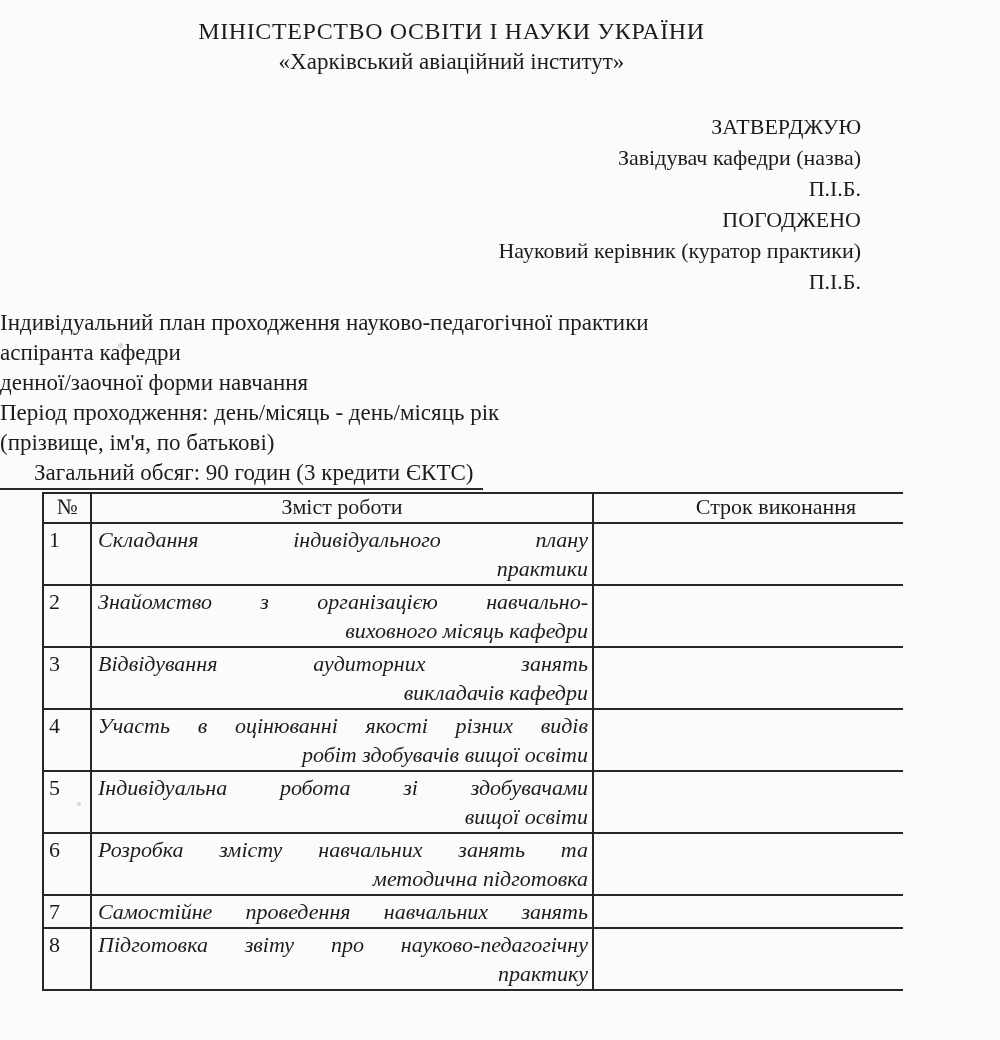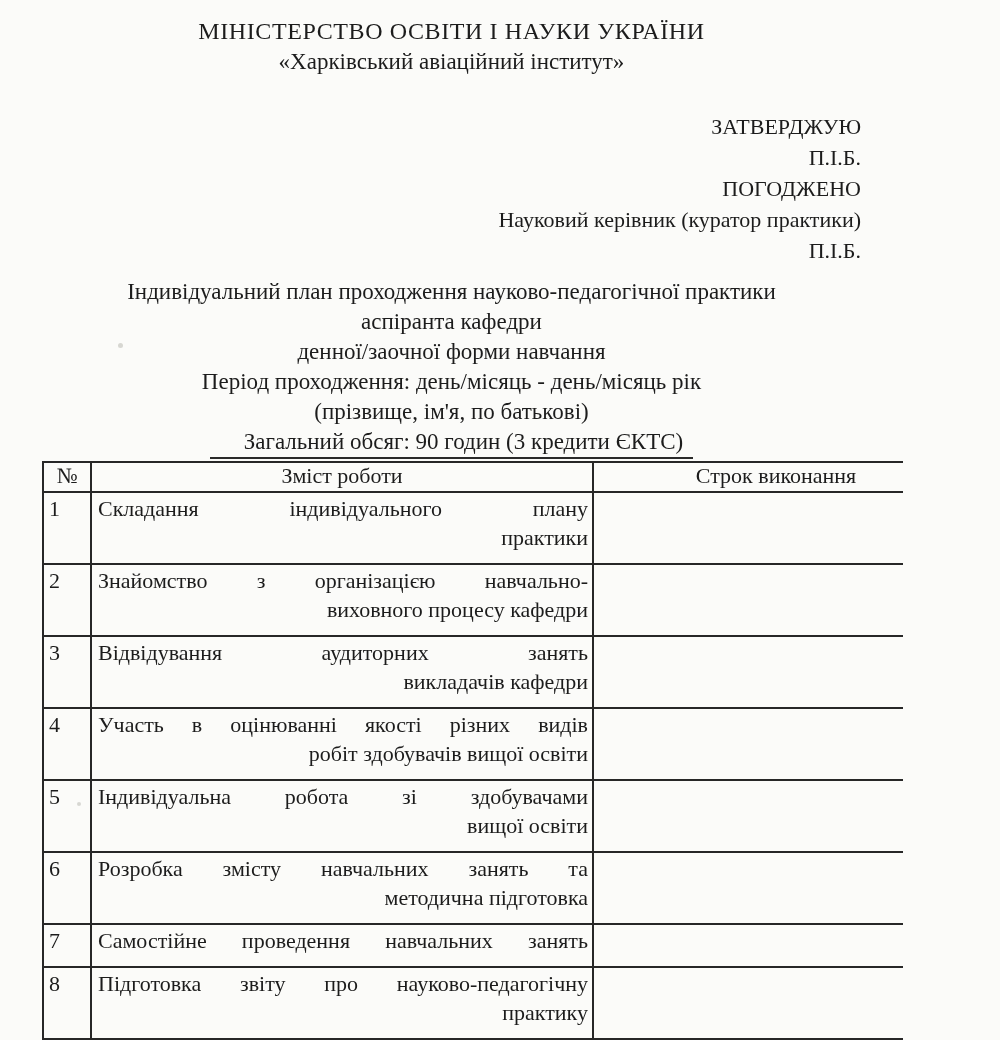--- a/index.html
+++ b/index.html
@@ -31,21 +31,20 @@
   .approval {
     margin-top: 34px;
     padding-right: 42px;
     text-align: right;
     font-size: 22px;
     line-height: 31px;
   }
   
   .title-block {
     margin-top: 11px;
-    text-align: center;
     font-size: 23px;
     line-height: 30px;
   }
   .title-underline {
     display: inline-block;
     border-bottom: 2px solid #2a2a2a;
     padding: 0 10px 0 34px;
   }
   
   table.plan {
@@ -68,22 +67,23 @@
     padding: 0 0 2px 0;
     line-height: 26px;
   }
   td.num-cell {
     font-size: 22px;
     padding: 1px 2px 1px 5px;
     line-height: 29px;
   }
   td.content-cell {
     font-size: 22px;
-    padding: 1px 4px 11px 6px;
+    padding: 1px 4px 1px 6px;
     line-height: 29px;
+    font-style: italic;
   }
   td.deadline-cell { padding: 1px 4px; }
   .w-line { text-align: right; }
   .w-line.justify {
     text-align: justify;
     text-align-last: justify;
   }
   
   .speck {
     position: absolute;
@@ -97,20 +97,21 @@
 
 <div class="page">
 
   <div class="ministry">
     <div class="ministry-line-1">МІНІСТЕРСТВО ОСВІТИ І НАУКИ УКРАЇНИ</div>
     <div class="ministry-line-3">«Харківський авіаційний інститут»</div>
   </div>
 
   <div class="approval">
     <div>ЗАТВЕРДЖУЮ</div>
+    <div>Завідувач кафедри (назва)</div>
     <div>П.І.Б.</div>
     <div>ПОГОДЖЕНО</div>
     <div>Науковий керівник (куратор практики)</div>
     <div>П.І.Б.</div>
   </div>
 
   <div class="title-block">
     <div>Індивідуальний план проходження науково-педагогічної практики</div>
     <div>аспіранта кафедри</div>
     <div>денної/заочної форми навчання</div>
@@ -140,21 +141,21 @@
         <td class="content-cell">
           <div class="w-line justify">Складання індивідуального плану</div>
           <div class="w-line">практики</div>
         </td>
         <td class="deadline-cell"></td>
       </tr>
       <tr>
         <td class="num-cell">2</td>
         <td class="content-cell">
           <div class="w-line justify">Знайомство з організацією навчально-</div>
-          <div class="w-line">виховного процесу кафедри</div>
+          <div class="w-line">виховного місяць кафедри</div>
         </td>
         <td class="deadline-cell"></td>
       </tr>
       <tr>
         <td class="num-cell">3</td>
         <td class="content-cell">
           <div class="w-line justify">Відвідування аудиторних занять</div>
           <div class="w-line">викладачів кафедри</div>
         </td>
         <td class="deadline-cell"></td>

